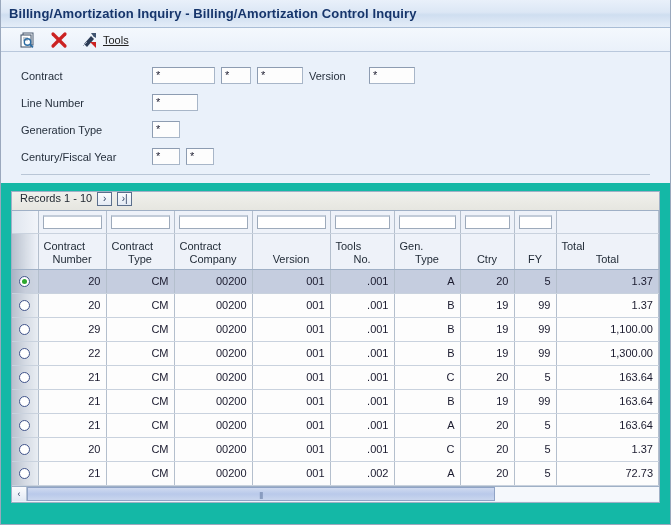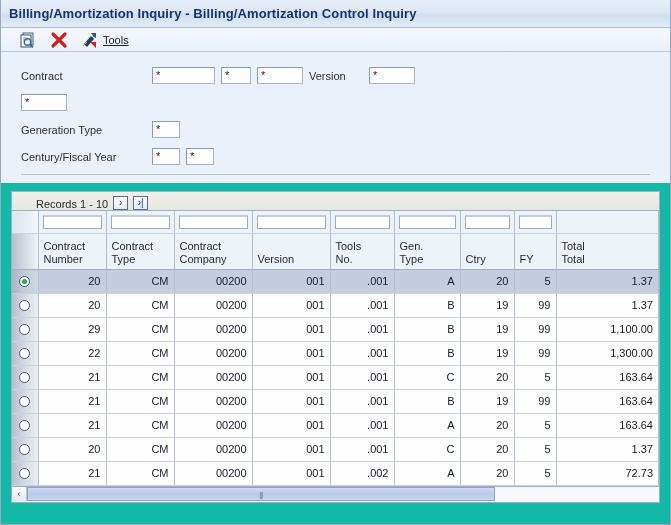--- a/index.html
+++ b/index.html
@@ -106,22 +106,22 @@
   .grid-panel {
     margin: 8px 10px 0 10px;
     border: 1px solid #9fb0c6;
     background: #ffffff;
   }
   .records-bar {
     height: 19px;
     background: linear-gradient(to bottom, #f0f0ec 0%, #e6e6e0 100%);
     border-bottom: 1px solid #9fb0c6;
     display: flex;
-    align-items: flex-end;
-    padding-left: 24px;
+    align-items: flex-start;
+    padding-left: 8px;
     gap: 5px;
   }
   .records-text { font-size: 11px; color: #232a33; }
   .nav-btn {
     width: 15px; height: 14px;
     border: 1px solid #5b6f8c;
     background: linear-gradient(to bottom,#fbfcfe,#e4ebf5);
     color: #2b3f63;
     font-size: 10px;
     line-height: 12px;
@@ -170,21 +170,21 @@
     vertical-align: bottom;
     padding: 0 5px 3px 5px;
     line-height: 13px;
     border-bottom: 1px solid #9fb0c6;
   }
   tr.hdr td.sel {
     background: linear-gradient(to right,#b8c0cd 0%,#d7dde6 55%,#eef2f9 100%);
     padding: 0;
   }
   .hdr-l1 { display:block; }
-  .hdr-l2 { display:block; }
+  .hdr-l2 { display:block;text-align:center; }
 
   
   tr.drow td { height: 24px; background: #fdfdfd; padding: 0 5px; vertical-align: middle; }
   tr.drow td.sel {
     background: linear-gradient(to right,#b8c0cd 0%,#d4dae3 50%,#e9edf3 100%);
     padding: 0;
     text-align: center;
   }
   tr.drow.selected td { background: #c5cddf; }
   tr.drow.selected td.sel { background: linear-gradient(to right,#aab3c4 0%,#c6cdda 50%,#ccd4e2 100%); }
@@ -293,20 +293,21 @@
     <div class="form-row">
       <span class="form-label">Contract</span>
       <span class="fld w-lg">*</span>
       <span class="fld w-sm">*</span>
       <span class="fld w-md">*</span>
       <span class="spacer-lbl">Version</span>
       <span class="fld w-md">*</span>
     </div>
 
     <div class="form-row">
+      <span class="form-label">Line Number</span>
       <span class="fld w-md">*</span>
     </div>
 
     <div class="form-row">
       <span class="form-label">Generation Type</span>
       <span class="fld w-xs">*</span>
     </div>
 
     <div class="form-row">
       <span class="form-label">Century/Fiscal Year</span>

